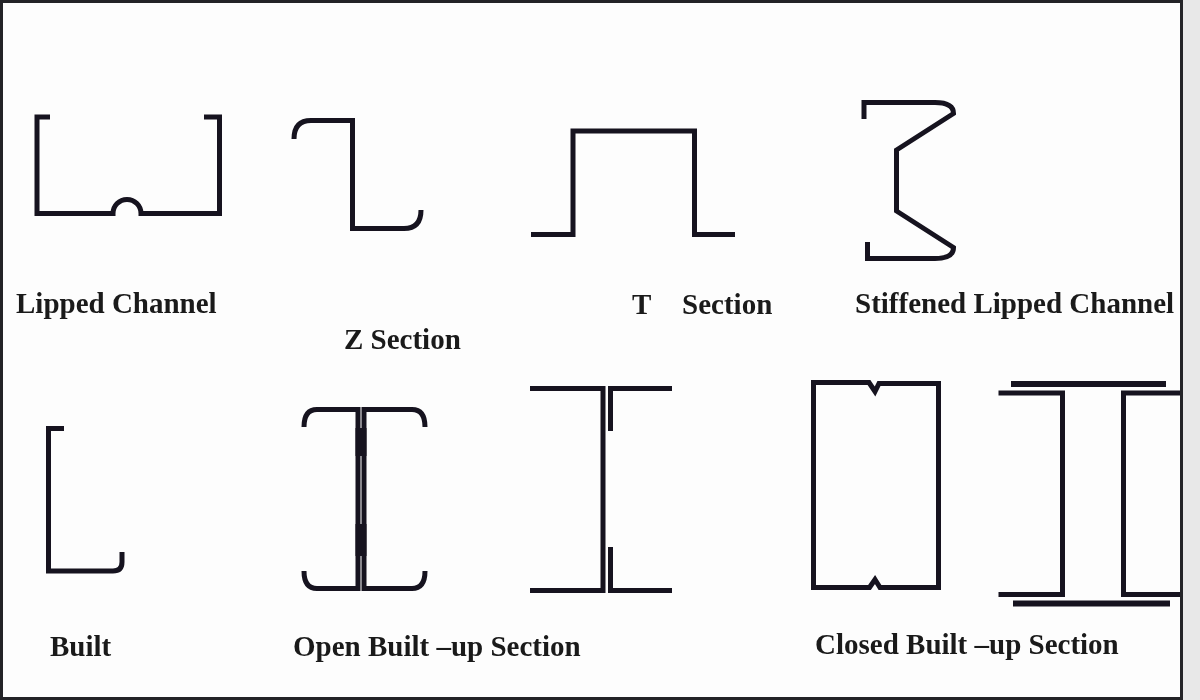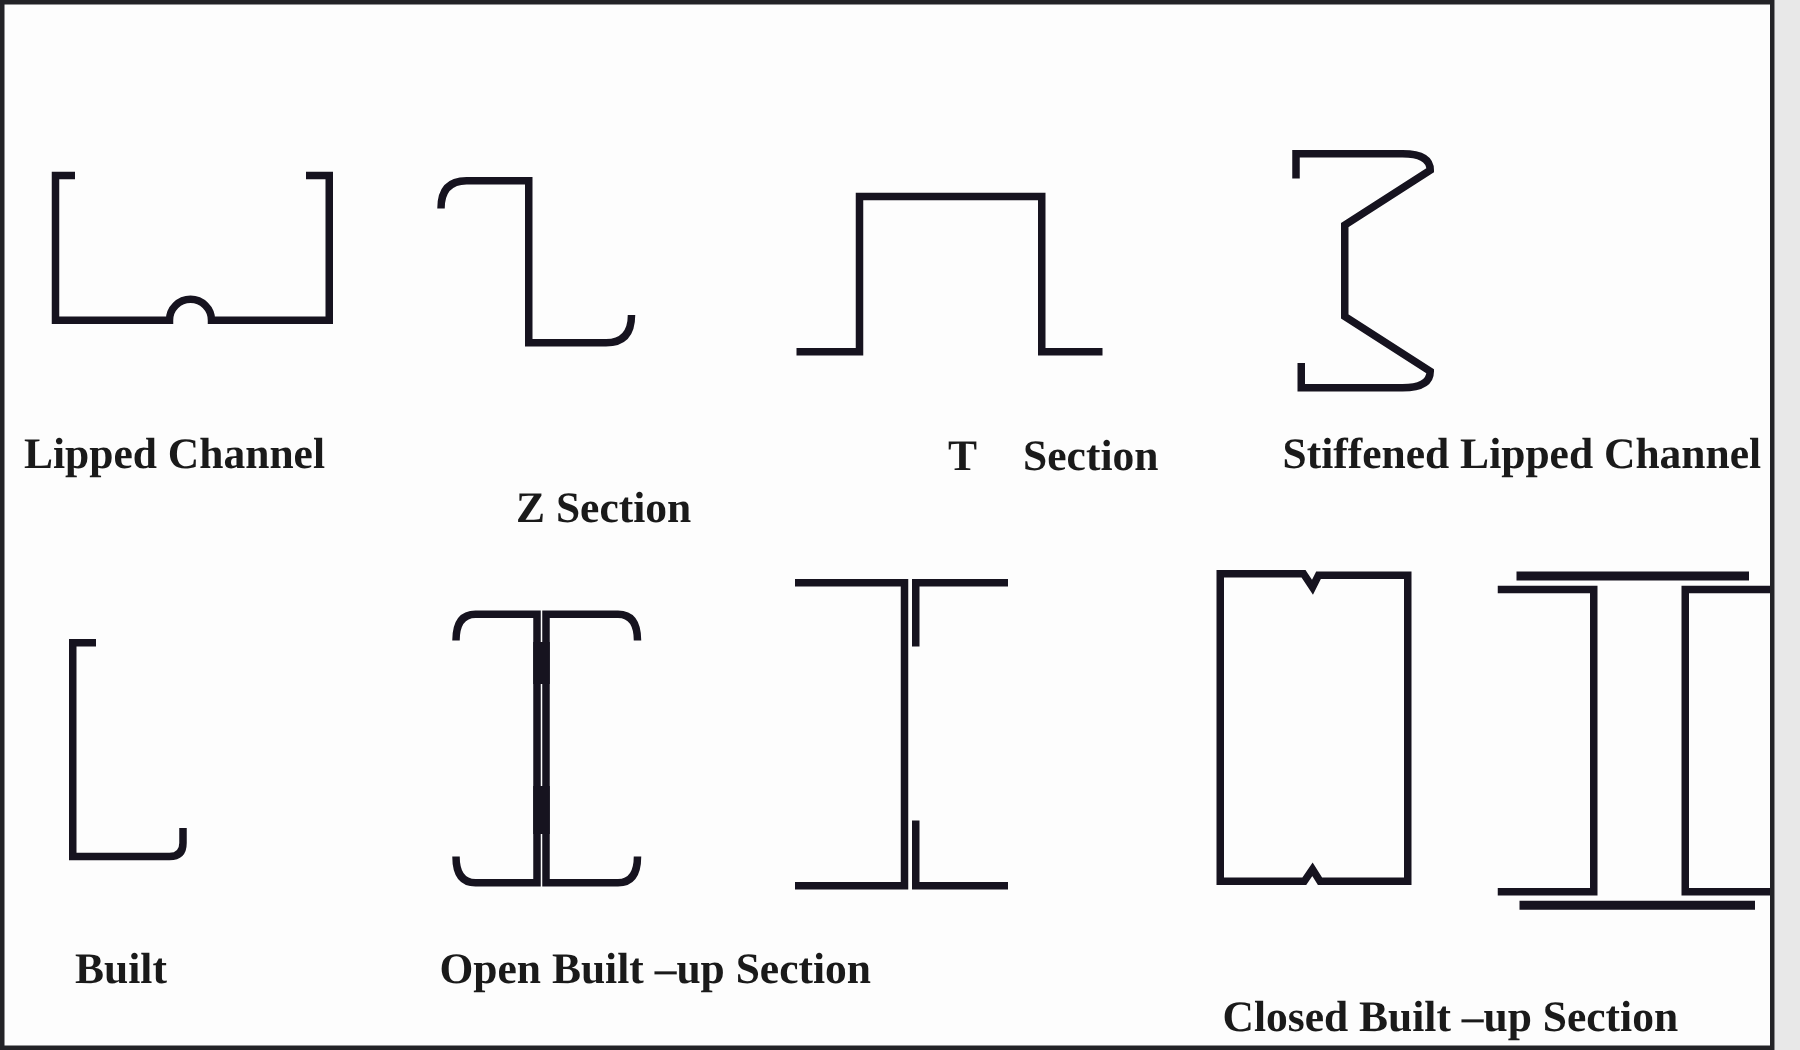--- a/index.html
+++ b/index.html
@@ -91,15 +91,15 @@
   <div class="label" style="left:341px; top:285px;margin-top:36px;">Z Section</div>
 
   <div class="label gap-wide" style="left:629px; top:286px;">T Section</div>
 
   <div class="label" style="left:852px; top:285px;text-align:right;">Stiffened Lipped Channel</div>
 
   <div class="label" style="left:47px; top:628px;">Built</div>
 
   <div class="label" style="left:290px; top:628px;text-align:center;">Open Built –up Section</div>
 
-  <div class="label" style="left:812px; top:660px;">Closed Built –up Section</div>
+  <div class="label" style="left:812px; top:626px;">Closed Built –up Section</div>
 
 </div>
 
 </body></html>

